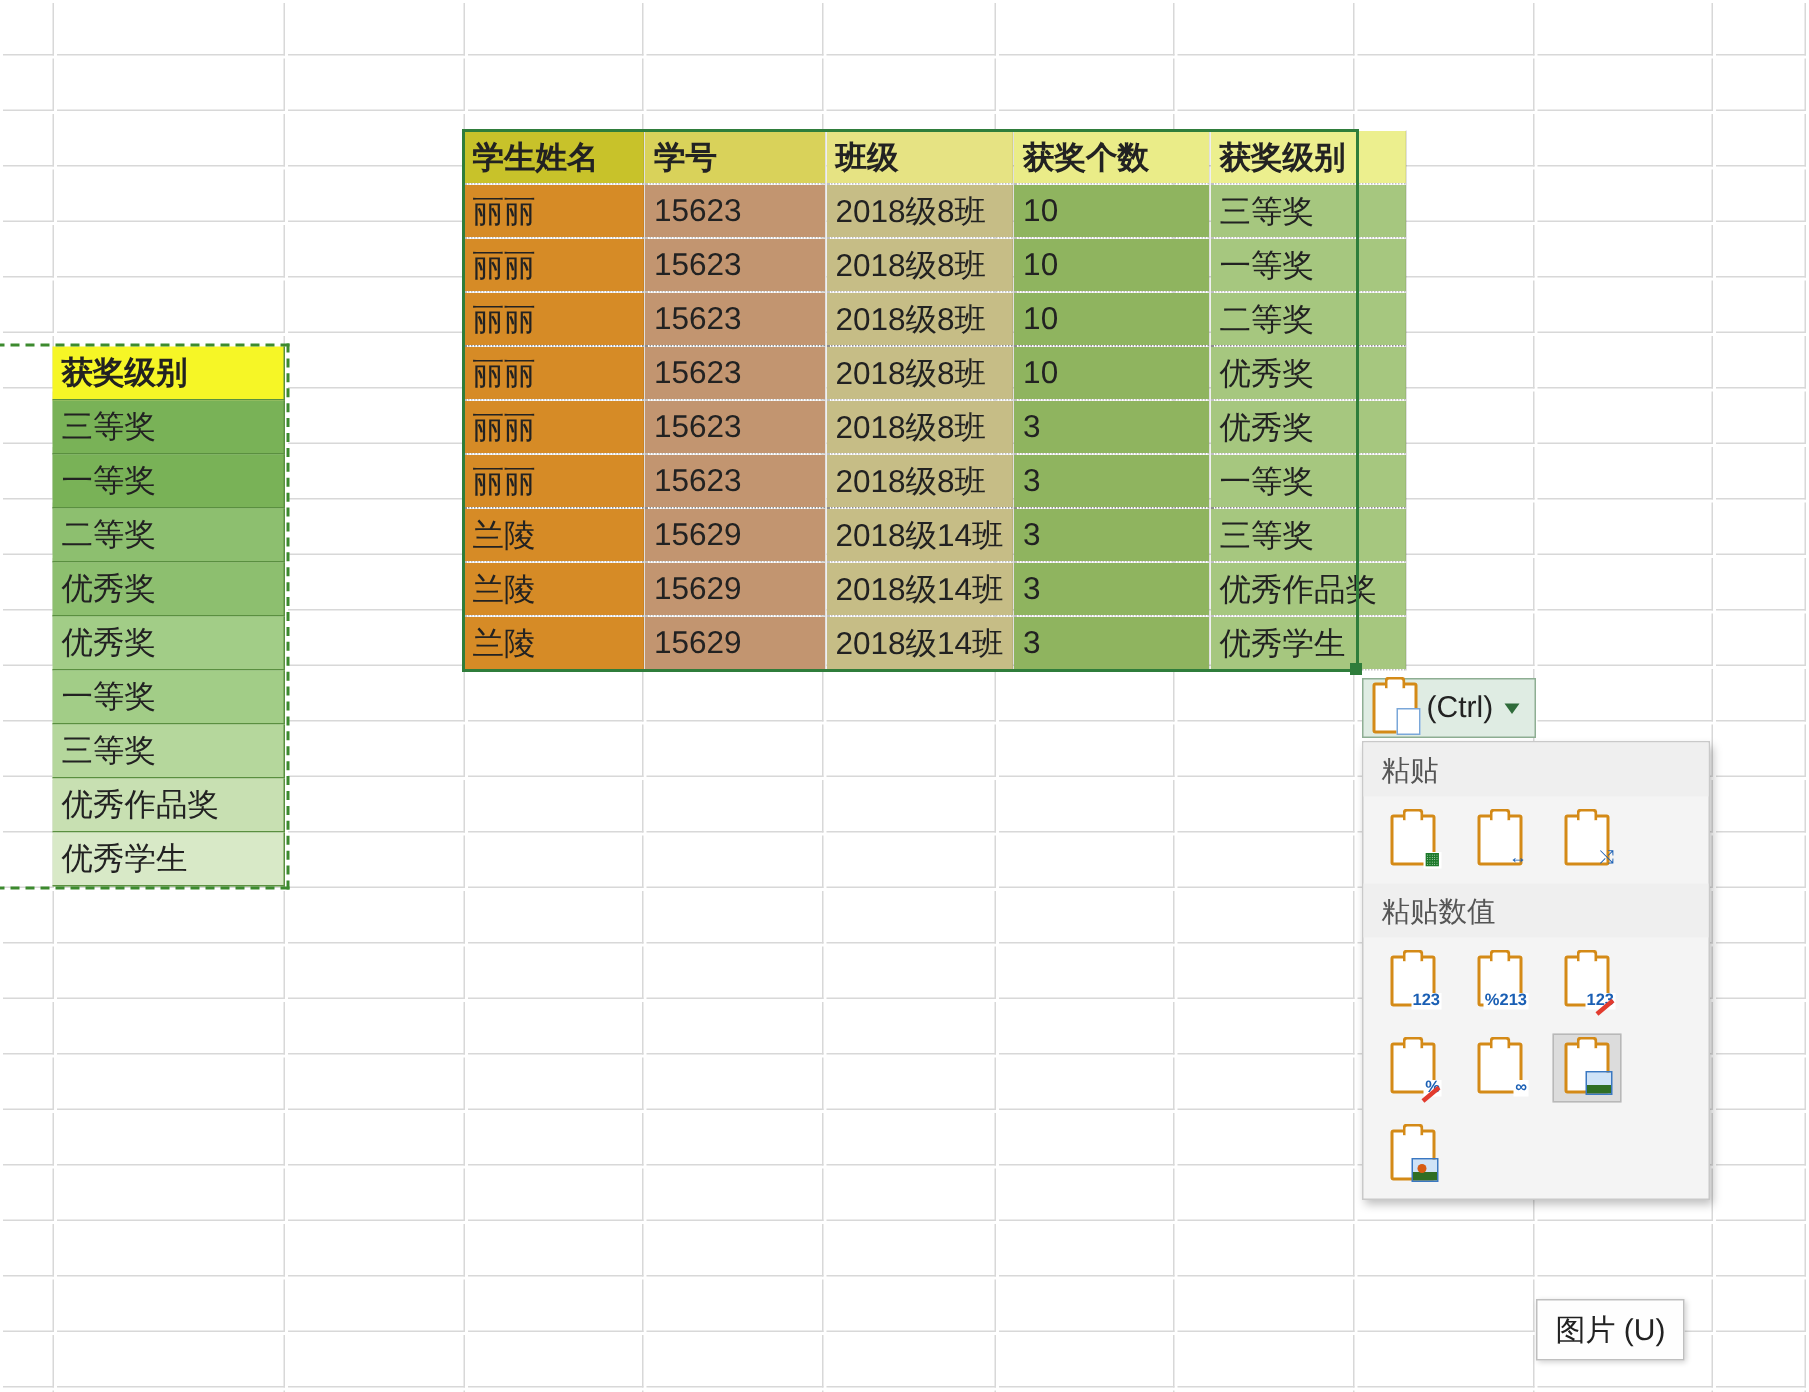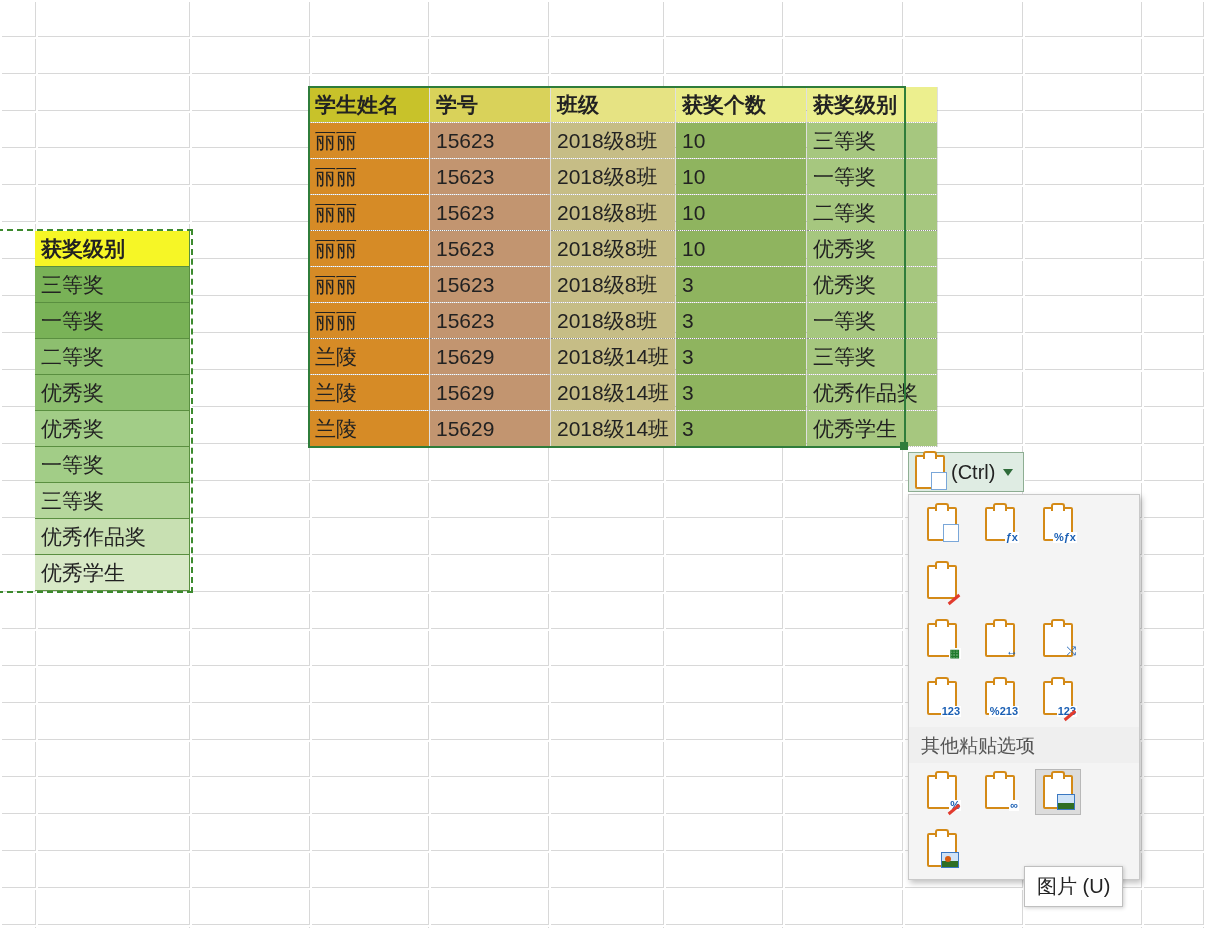--- a/index.html
+++ b/index.html
@@ -730,78 +730,57 @@
 
 <div class="ctrl-btn">
   <span class="clip">
       <span class="inner-doc"></span>
     </span>
   <span>(Ctrl)</span>
   <span class="tri"></span>
 </div>
 
 <div class="popup">
-  <div class="row" id="pm-row1">
-      <div class="opt">
-        <div class="clip">
-          <span class="inner-doc"></span>
-        </div>
-      </div>
-      <div class="opt">
-        <div class="clip">
-          <span class="tag">ƒx</span>
-        </div>
-      </div>
-      <div class="opt">
-        <div class="clip">
-          <span class="tag">%ƒx</span>
-        </div>
-      </div>
-      <div class="opt">
-        <div class="clip">
-          <span class="pen"></span>
-        </div>
-      </div>
-    </div>
+  <div class="section-title">粘贴</div>
   <div class="row" id="pm-row2">
       <div class="opt">
         <div class="clip">
           <span class="tag green">▦</span>
         </div>
       </div>
       <div class="opt">
         <div class="clip">
           <span class="arrows">↔</span>
         </div>
       </div>
       <div class="opt">
         <div class="clip">
           <span class="arrows">⤭</span>
         </div>
       </div>
     </div>
+  <div class="section-title">粘贴数值</div>
   <div class="row" id="pm-row3">
       <div class="opt">
         <div class="clip">
           <span class="tag">123</span>
         </div>
       </div>
       <div class="opt">
         <div class="clip">
           <span class="tag">%213</span>
         </div>
       </div>
       <div class="opt">
         <div class="clip">
           <span class="tag">123</span>
           <span class="pen"></span>
         </div>
       </div>
     </div>
-  <div class="section-title">其他粘贴选项</div>
   <div class="row" id="pm-row4">
       <div class="opt">
         <div class="clip">
           <span class="tag">%</span>
           <span class="pen"></span>
         </div>
       </div>
       <div class="opt">
         <div class="clip">
           <span class="tag">∞</span>

